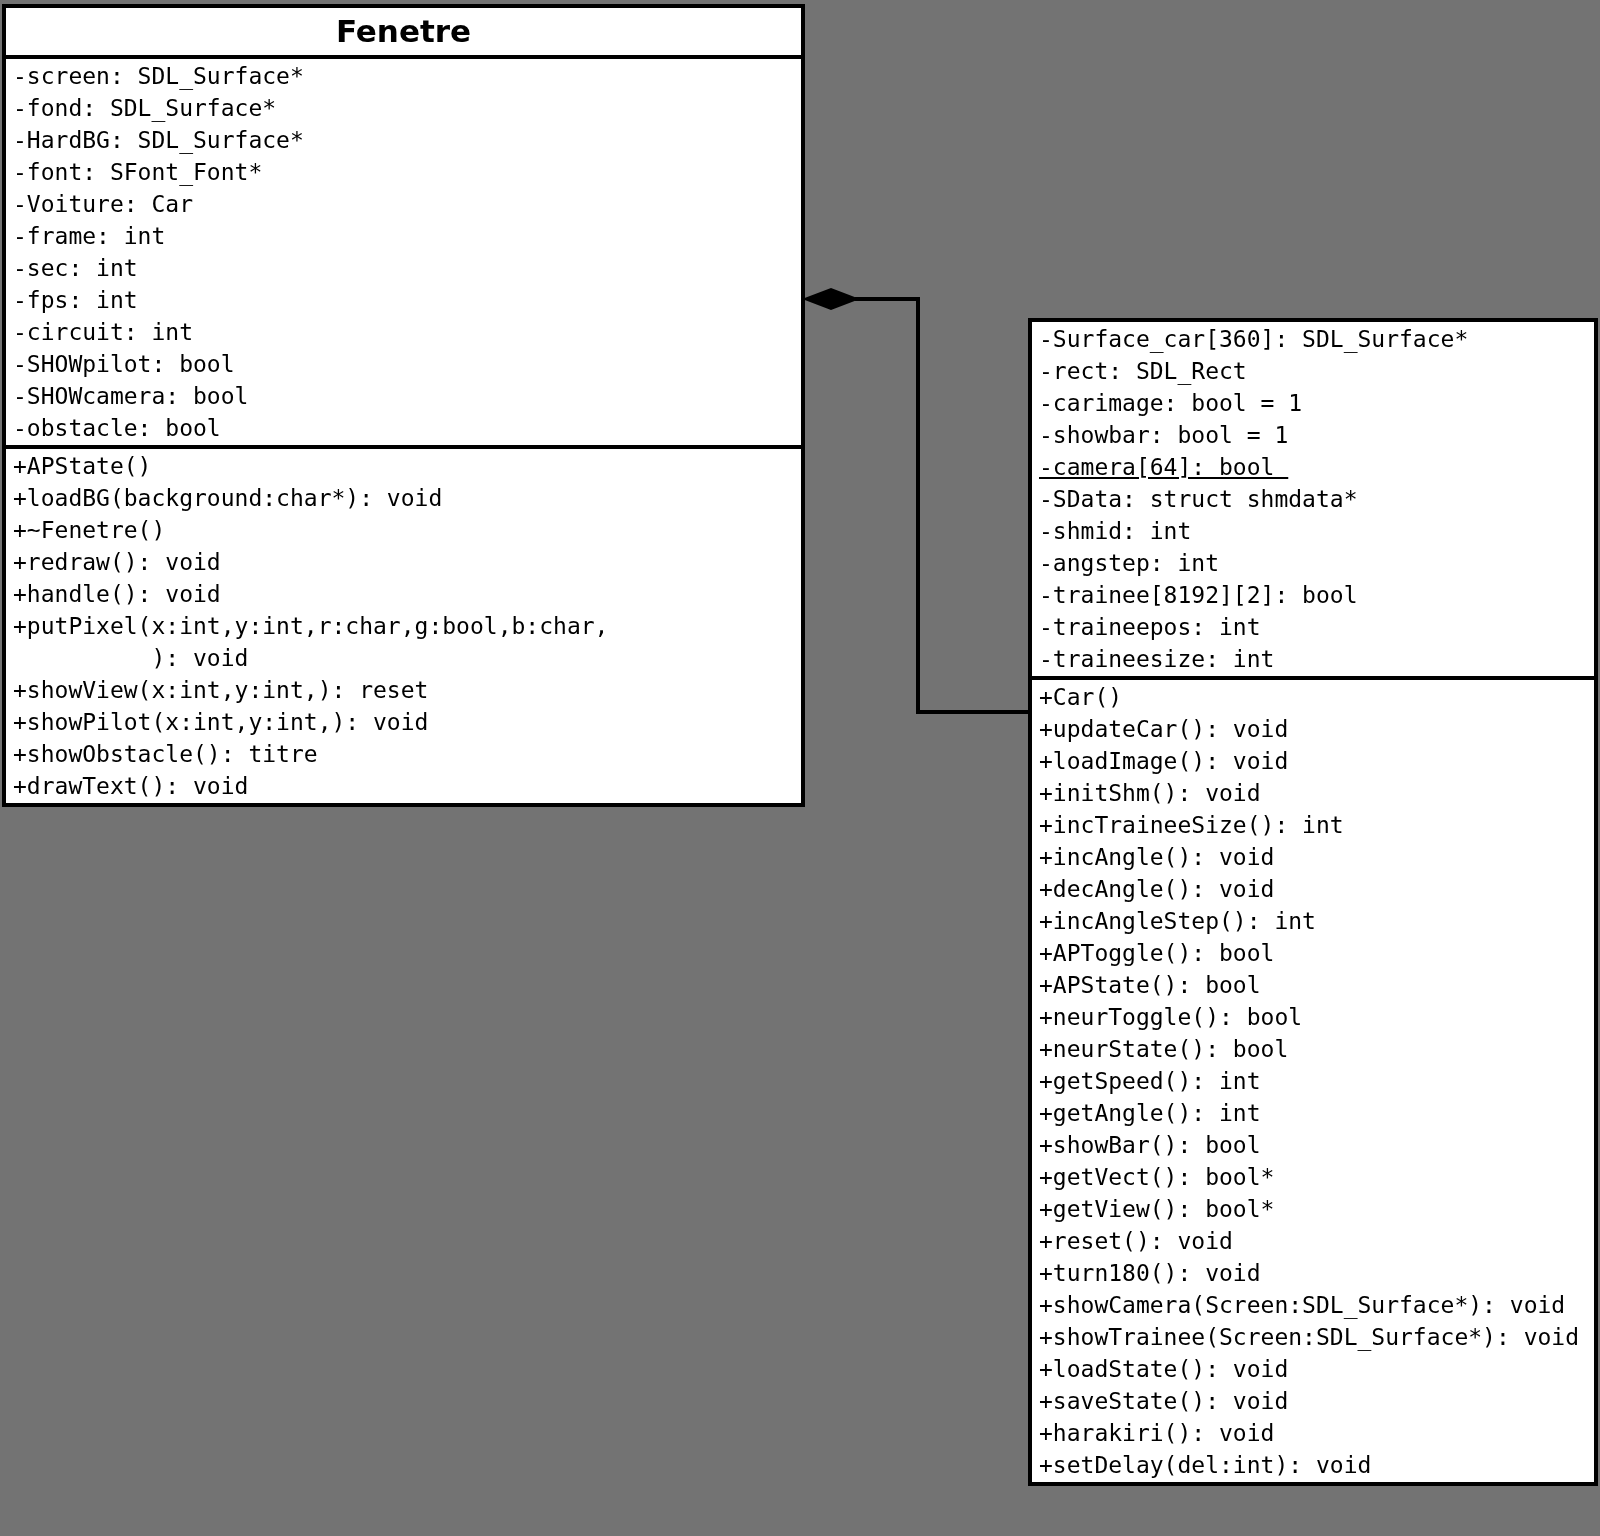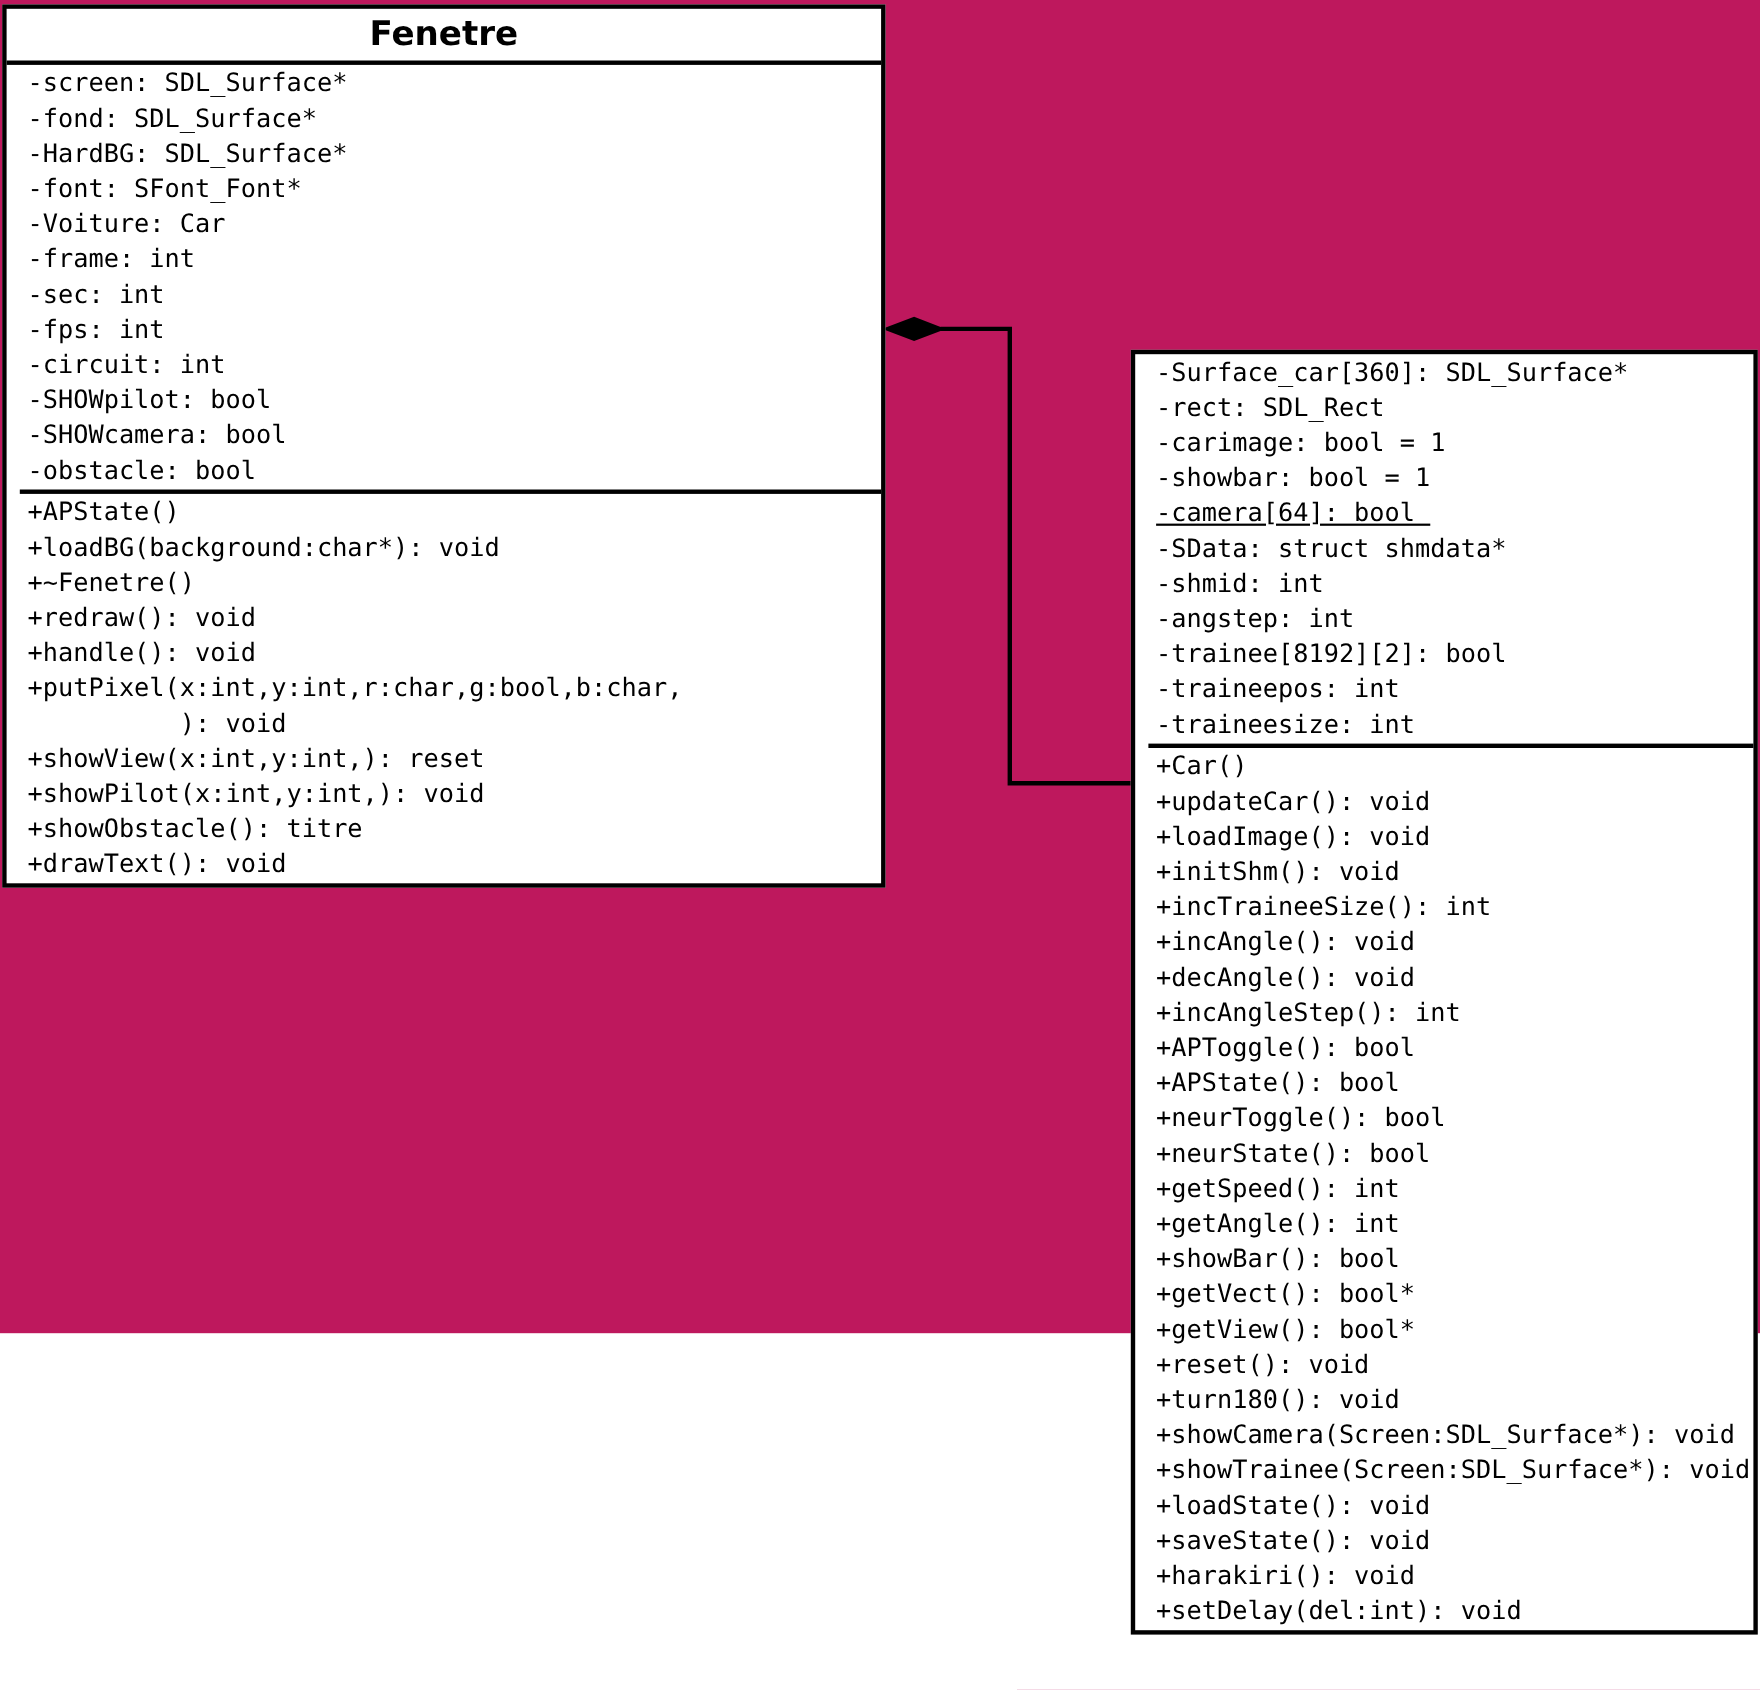--- a/index.html
+++ b/index.html
@@ -7,22 +7,22 @@
     padding: 0;
     width: 1600px;
     height: 1536px;
     background: #ffffff;
     overflow: hidden;
     font-family: "DejaVu Sans", sans-serif;
   }
   .canvas {
     position: relative;
     width: 1600px;
-    height: 1212px;
-    background: #be185d;
+    height: 1536px;
+    background: #737373;
   }
   .class-box {
     position: absolute;
     box-sizing: border-box;
     border: 4px solid #000000;
     background: #ffffff;
   }
   .class-title {
     font-family: "DejaVu Sans", sans-serif;
     font-weight: bold;
@@ -32,21 +32,20 @@
     color: #000000;
     border-bottom: 4px solid #000000;
     white-space: pre;
   }
   .members {
     font-family: "DejaVu Sans Mono", monospace;
     font-size: 23px;
     color: #000000;
     padding: 1px 0 1px 7px;
     white-space: pre;
-    margin-left: 12px;
   }
   .attrs {
     border-bottom: 4px solid #000000;
   }
   .member {
     line-height: 32px;
   }
   .member.static {
     text-decoration: underline;
   }

